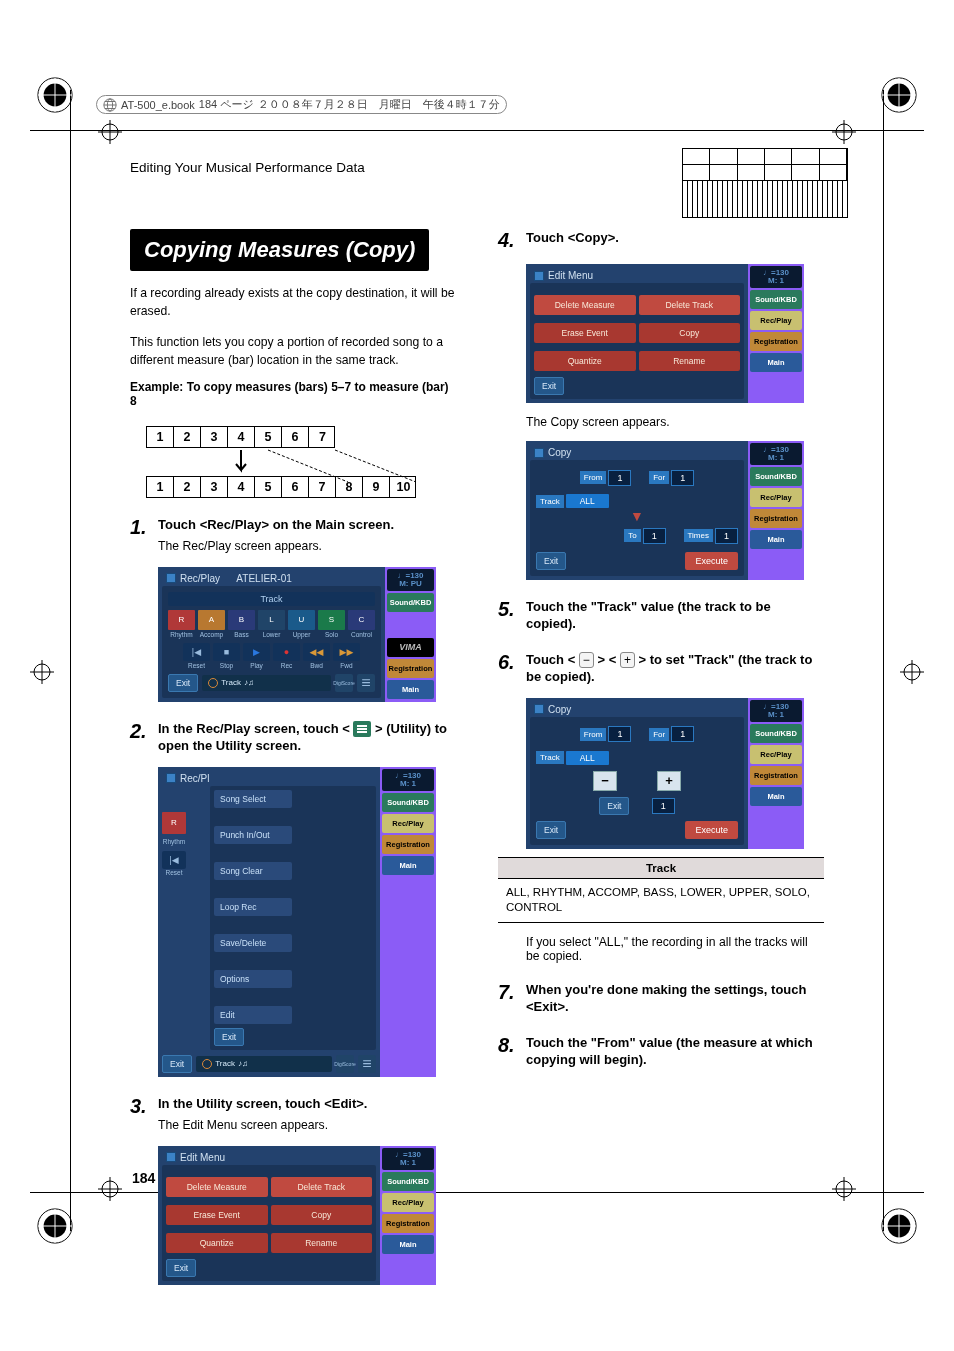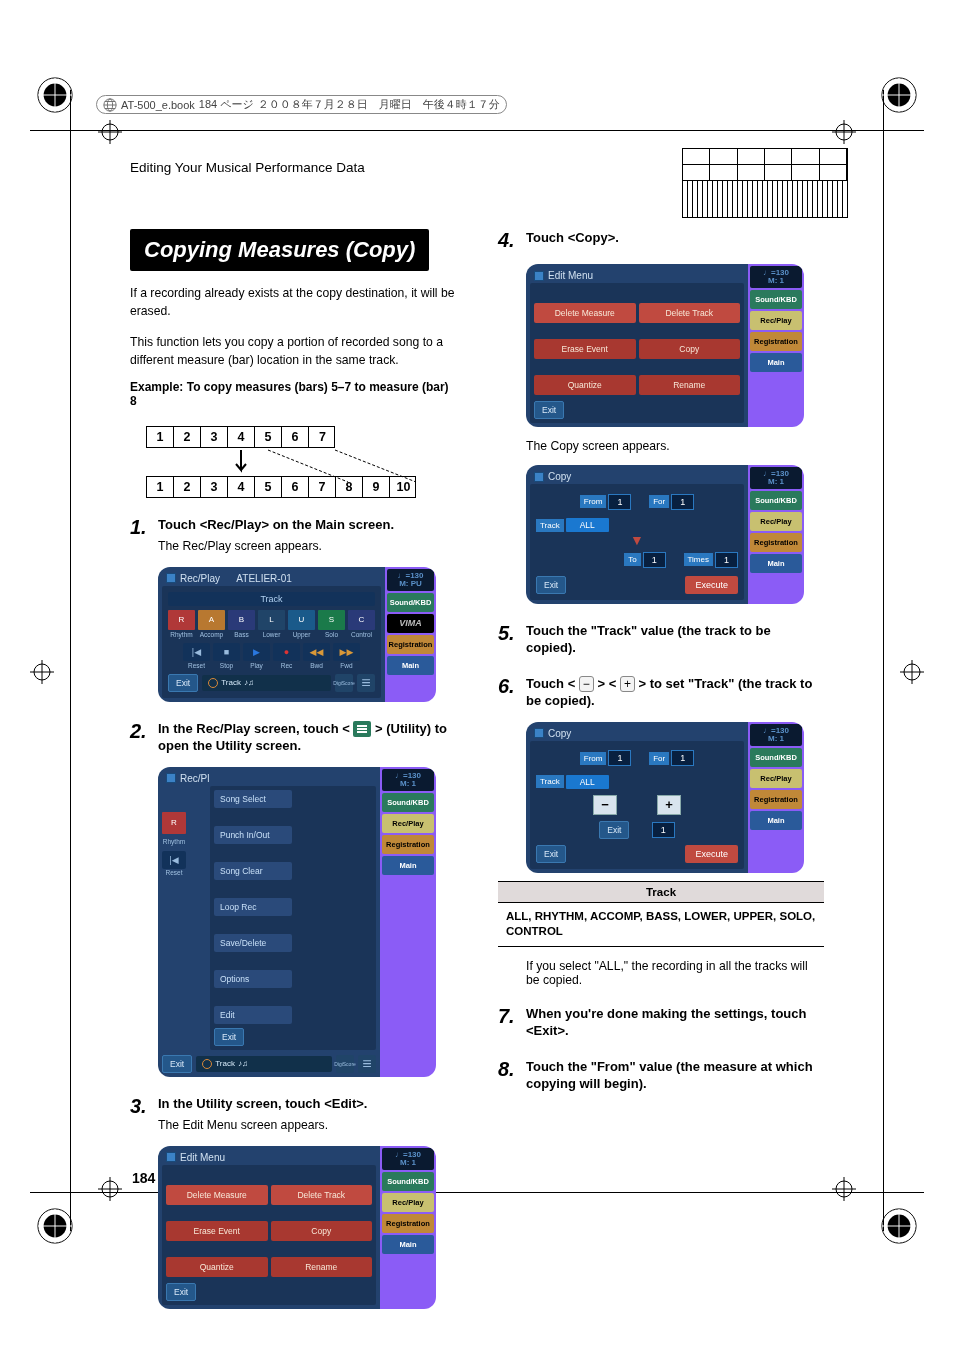--- a/index.html
+++ b/index.html
@@ -55,21 +55,21 @@
 
   .step { display: flex; gap: 10px; margin-top: 18px; }
   .step-num { font-size: 20px; font-weight: bold; font-style: italic; color: #000; min-width: 18px; }
   .step-body { flex: 1; font-size: 13px; font-weight: bold; line-height: 1.35; }
   .step-sub { font-weight: normal; font-size: 12.2px; margin-top: 5px; }
 
   .inline-icon { display: inline-flex; width: 18px; height: 16px; background: #2a7a5c; border-radius: 2px; vertical-align: middle; align-items: center; justify-content: center; }
   .inline-icon svg { width: 12px; height: 12px; }
   .inline-btn { display: inline-block; border: 1px solid #888; border-radius: 3px; padding: 0 3px; font-size: 12px; line-height: 14px; background: #f4f4f4; font-weight: normal; }
 
-  .screenshot { margin: 12px 0 0 28px; width: 278px; border-radius: 12px; overflow: hidden; }
+  .screenshot { margin: 12px 0 0 28px; width: 278px; border-radius: 0; overflow: hidden; }
   .ss-outer { display: flex; }
   .ss-main { flex: 1; background: #23426e; padding: 4px; }
   .ss-side { width: 56px; background: #8b5cf6; padding: 2px; display: flex; flex-direction: column; gap: 2px; }
   .ss-title { color: #d0e0f0; font-size: 10px; padding: 2px 4px; display: flex; align-items: center; gap: 4px; }
   .ss-title .sq { width: 10px; height: 10px; background: #3b82c6; border: 1px solid #1a4a7a; }
   .ss-body { background: #1a3458; border-radius: 2px; padding: 6px; }
   .ss-grid { display: flex; gap: 3px; margin-top: 4px; justify-content: center; }
   .ss-btn-tile { width: 27px; height: 20px; display: flex; align-items: center; justify-content: center; font-size: 8px; color: #fff; border-radius: 1px; }
   .t-red { background: #b03838; } .t-amber { background: #b87830; }
   .t-blue { background: #2a3a78; } .t-cyan { background: #204468; }
@@ -82,46 +82,46 @@
   .ss-btm { display: flex; gap: 4px; margin-top: 5px; align-items: center; }
   .ss-exit { background: #24578a; color: #d8e8f8; font-size: 8.5px; padding: 3px 7px; border-radius: 2px; border: 1px solid #3a78b0; }
   .ss-track-pill { background: #11304a; color: #d4e8f8; font-size: 8px; padding: 3px 6px; border-radius: 2px; flex: 1; display: flex; align-items: center; gap: 3px; }
   .ss-track-pill .arrow-circle { width: 10px; height: 10px; border: 1px solid #d88838; border-radius: 50%; display: inline-block; }
   .ss-sq-grey { width: 18px; height: 18px; background: #204468; border-radius: 2px; }
 
   .sidebtn { height: 19px; border-radius: 2px; font-size: 7.5px; font-weight: bold; display: flex; align-items: center; justify-content: center; }
   .sb-tempo { background: #0a1a30; color: #5a90c8; height: 22px; font-size: 8px; line-height: 1; flex-direction: column; }
   .sb-sound { background: #2a7a5c; color: #fff; }
   .sb-rec { background: #c8c070; color: #000; }
-  .sb-vima { background: #000; color: #bbb; font-style: italic; font-size: 9px; }
+  .sb-vima { background: #000; color: #bbb; font-style: italic; font-size: 9px; margin-top: 24px; }
   .sb-reg { background: #c08838; color: #000; }
   .sb-main { background: #2a5a9a; color: #fff; }
 
   .ss-track-header { background: #12325a; color: #b0d0f0; font-size: 9px; text-align: center; padding: 2px; border-radius: 2px; margin-bottom: 2px; }
 
   .ss-menu { background: #1a3458; padding: 4px; border-radius: 2px; }
-  .ss-menu-row { display: flex; gap: 3px; margin-top: 16px; }
+  .ss-menu-row { display: flex; gap: 3px; margin-top: 8px; }
   .ss-menu-btn { flex: 1; background: #c04a40; color: #f8e8d8; font-size: 8.5px; text-align: center; padding: 5px 2px; border-radius: 2px; }
   .ss-menu-btn.dim { background: #a83830; }
 
   .ss-utility-list { display: flex; flex-wrap: wrap; gap: 18px; }
   .ss-ut-btn { flex: 0 0 calc(50% - 1px); background: #2a4a7a; color: #c8e0f8; font-size: 8.5px; padding: 4px 6px; border-radius: 2px; }
 
   .ss-copy-body { background: #1a3458; padding: 6px; min-height: 80px; border-radius: 2px; position: relative; }
   .ss-field { display: inline-flex; align-items: center; gap: 2px; }
   .ss-field-label { background: #2a78c0; color: #fff; font-size: 8px; padding: 2px 4px; }
   .ss-field-val { background: #082040; color: #fff; font-size: 9px; padding: 2px 8px; border: 1px solid #2a78c0; }
   .ss-all-pill { background: #1a78d0; color: #fff; font-size: 8.5px; padding: 2px 14px; border-radius: 1px; }
   .ss-execute { background: #c04a40; color: #fff; font-size: 9px; padding: 4px 10px; border-radius: 2px; text-align: right; }
   .ss-arrow-down { color: #c04a40; font-size: 14px; text-align: center; }
   .minus-btn, .plus-btn { width: 24px; height: 20px; background: #d8e4ee; border: 1px solid #8aa; display:inline-flex; align-items:center; justify-content:center; font-size: 13px; font-weight:bold; }
 
   .track-table { margin: 8px 0 0 0; }
   .track-table .th { background: #e0dada; text-align: center; font-size: 11.5px; font-weight: bold; padding: 4px; border-top: 1px solid #000; border-bottom: 1px solid #000; }
-  .track-table .td { font-size: 11.5px; font-weight: bold; padding: 6px 8px; border-bottom: 1px solid #000; line-height: 1.35; }
+  .track-table .td { font-size: 11.5px; font-weight: normal; padding: 6px 8px; border-bottom: 1px solid #000; line-height: 1.35; }
 
   .page-number { position: absolute; bottom: -25px; left: 2px; font-size: 14px; font-weight: bold; }
 </style>
 </head>
 <body>
 
 <div class="page">
   <div class="crop-line-top"></div>
   <div class="crop-line-bottom"></div>
   <div class="crop-line-left"></div>

